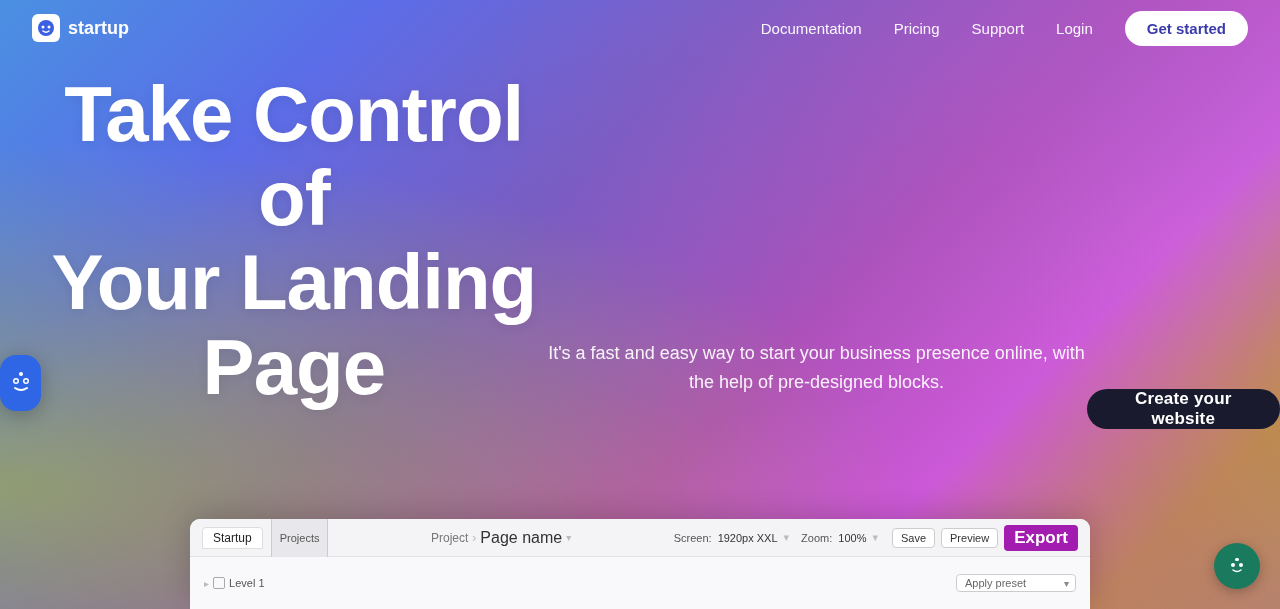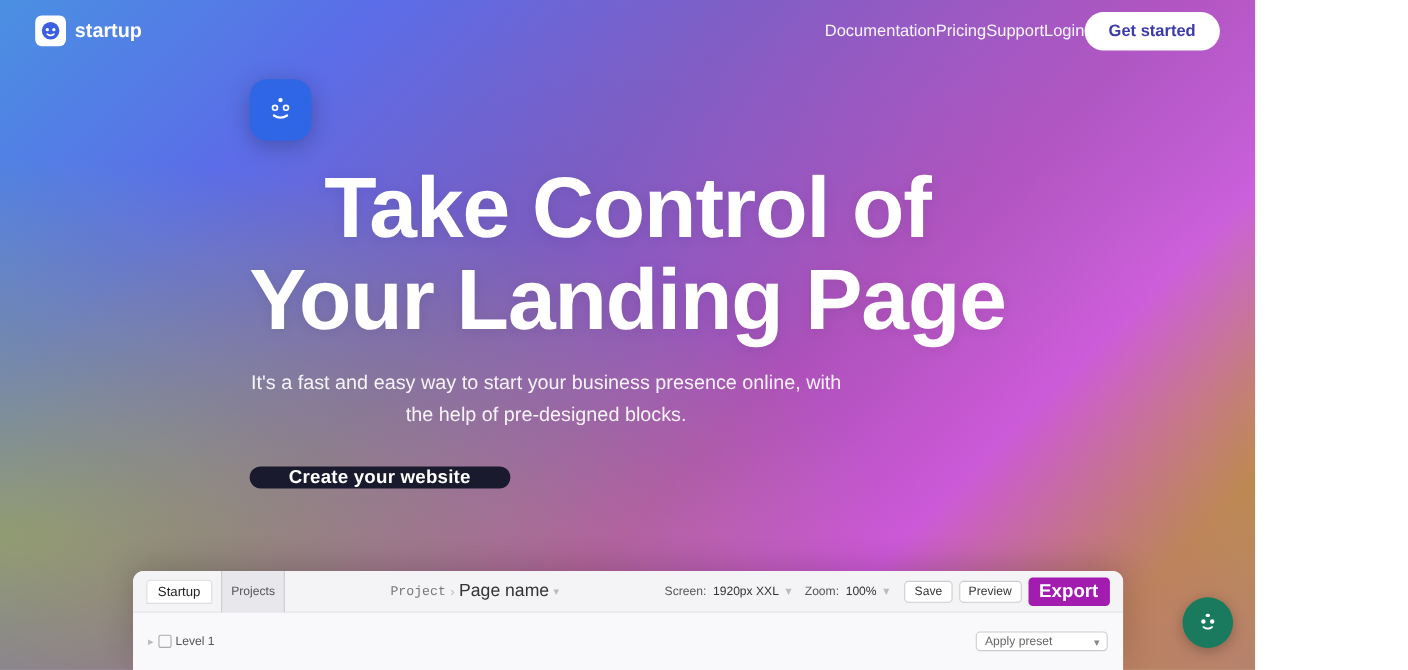--- a/index.html
+++ b/index.html
@@ -31,20 +31,21 @@
       border-radius: 6px;
       display: flex;
       align-items: center;
       justify-content: center;
       color: #3b5fe2;
       font-size: 16px;
     }
     .nav-links {
       display: flex;
       align-items: center;
+      gap: 32px;
     }
     .nav-link {
       color: white;
       text-decoration: none;
       font-size: 15px;
       font-weight: 500;
       opacity: 0.95;
       cursor: pointer;
     }
     .nav-cta {
@@ -53,21 +54,21 @@
       border: none;
       padding: 9px 22px;
       border-radius: 24px;
       font-size: 15px;
       font-weight: 600;
       cursor: pointer;
     }
 
     
     .hero {
-      width: 1141px;
+      width: 1280px;
       height: 609px;
       position: relative;
       background: linear-gradient(135deg, #4a90e2 0%, #5b6de8 20%, #7c5cbf 40%, #b44fb5 60%, #d45fdb 75%, #c0a030 90%, #b8b030 100%);
       display: flex;
       flex-direction: column;
       align-items: center;
       overflow: hidden;
     }
 
     
@@ -81,22 +82,22 @@
         radial-gradient(ellipse at 85% 10%, rgba(160, 100, 220, 0.35) 0%, transparent 40%),
         radial-gradient(ellipse at 50% 50%, rgba(100, 100, 220, 0.15) 0%, transparent 60%);
       pointer-events: none;
     }
 
     
     .hero-content {
       position: relative;
       z-index: 2;
       display: flex;
-      flex-direction: column;
-      align-items: flex-start;
+      flex-direction: row;
+      align-items: flex-end;
       margin-top: 72px;
     }
 
     .hero-robot-icon {
       width: 56px;
       height: 56px;
       background: #2e66e6;
       border-radius: 16px;
       display: flex;
       align-items: center;
@@ -319,21 +320,21 @@
     <p class="hero-subtitle">It's a fast and easy way to start your business presence online, with the help of pre-designed blocks.</p>
 
     <button class="hero-cta">Create your website</button>
   </div>
 
   <div class="editor-preview">
     <div class="editor-toolbar">
       <div class="editor-tab">Startup</div>
       <div class="editor-tab-projects">Projects</div>
       <div class="editor-toolbar-center">
-        <span style="color:#777;font-size:12px;font-family:Liberation Mono, monospace;">Project</span>
+        <span style="color:#777;font-size:12px;">Project</span>
         <span style="color:#bbb;font-size:12px;">›</span>
         <span style="color:#333;font-size:16px;font-weight:500;">Page name</span>
         <span style="color:#bbb;font-size:10px;">▾</span>
       </div>
       <div class="editor-toolbar-right">
         <span>Screen:</span>
         <span style="font-weight:500;color:#333;">1920px XXL</span>
         <span style="color:#bbb;">▾</span>
         <span style="margin-left:6px;">Zoom:</span>
         <span style="font-weight:500;color:#333;">100%</span>

